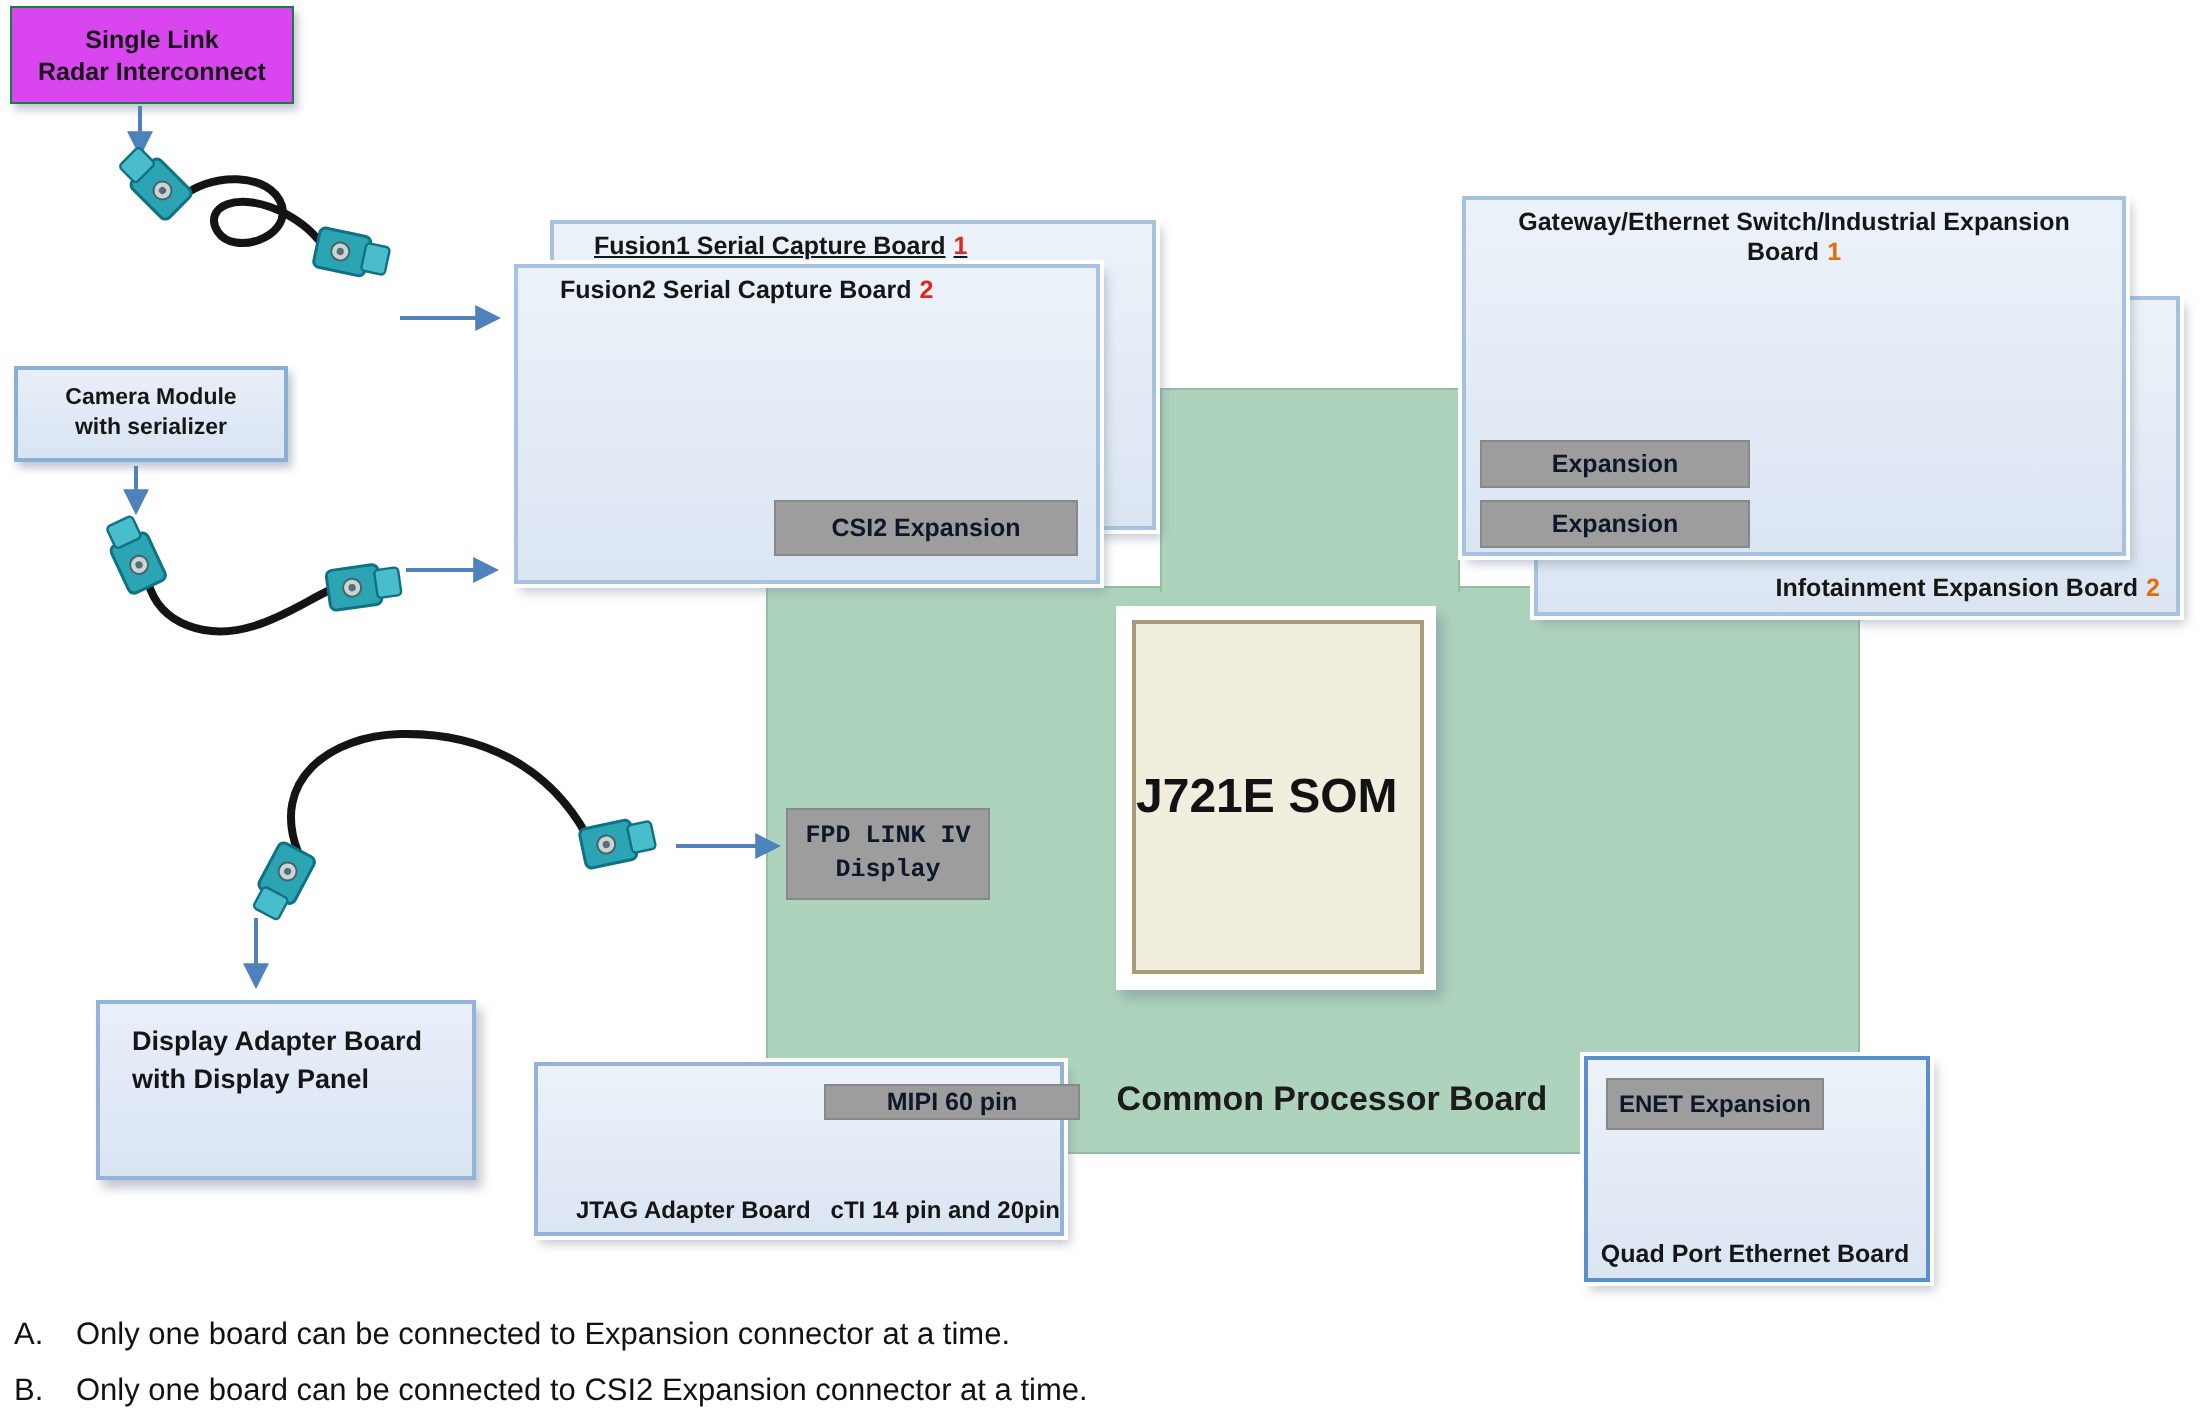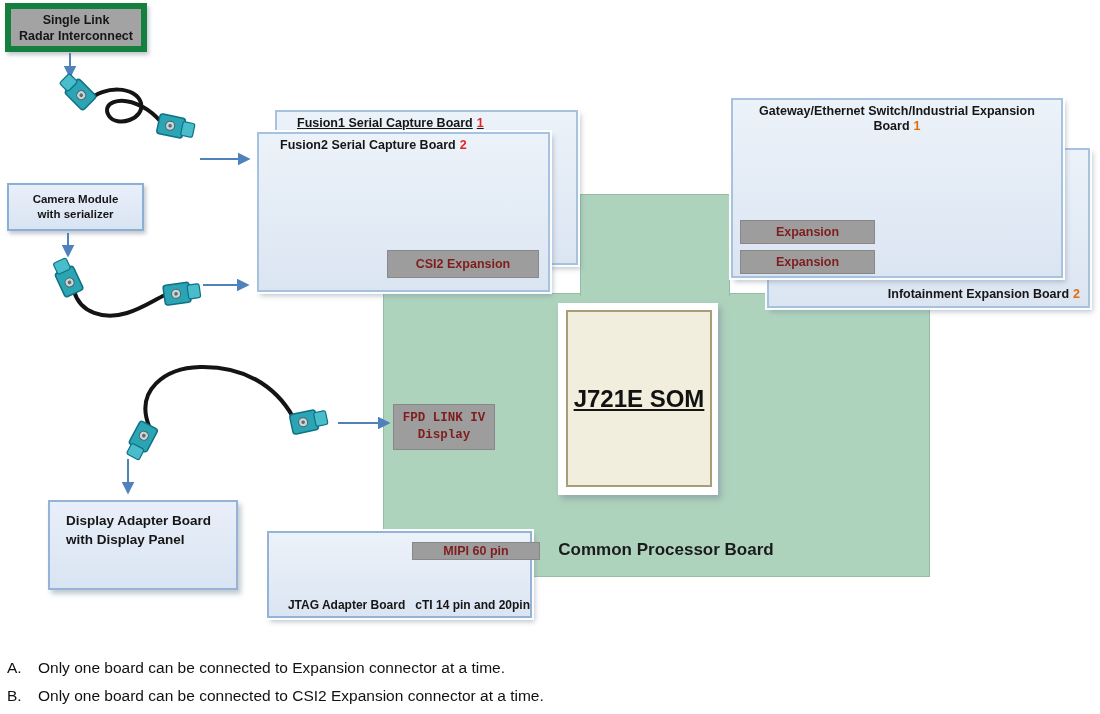--- a/index.html
+++ b/index.html
@@ -20,21 +20,21 @@
     background:linear-gradient(180deg,#ecf2f9 0%,#dbe5f2 100%);
     border:2px solid #a6c2df;outline:2px solid rgba(255,255,255,.95);
     box-shadow:3px 4px 5px rgba(120,132,150,.45);
     box-sizing:border-box;
   }
   .board .title{font-size:12.5px;font-weight:bold;line-height:15px;}
   
   .graybox{
     position:absolute;background:#9d9d9d;border:1px solid #888;
     display:flex;align-items:center;justify-content:center;
-    font-size:12.5px;font-weight:bold;color:#7f1d1d;box-sizing:border-box;
+    font-size:12.5px;font-weight:bold;color:#0f172a;box-sizing:border-box;
     text-align:center;line-height:1.35;
   }
   
   #fusion1{left:275px;top:110px;width:303px;height:155px;z-index:3;}
   #fusion1 .title{padding:4px 0 0 20px;text-decoration:underline;}
   #fusion2{left:257px;top:132px;width:293px;height:160px;z-index:4;}
   #fusion2 .title{padding:4px 0 0 21px;}
   #csi2-box{left:128px;top:116px;width:152px;height:28px;}
   #gateway{left:731px;top:98px;width:332px;height:180px;z-index:4;}
   #gateway .title{padding:4px 5px 0 5px;text-align:center;}
@@ -51,21 +51,21 @@
   #jtag-label{position:absolute;left:0;right:0;bottom:4px;text-align:right;
     font-size:12px;font-weight:bold;white-space:nowrap;}
   #jtag-label .gap{display:inline-block;width:10px;}
   #fpd-box{left:393px;top:404px;width:102px;height:46px;flex-direction:column;z-index:3;font-family:Liberation Mono, monospace;}
   
   .smallbox{
     position:absolute;display:flex;flex-direction:column;align-items:center;justify-content:center;
     font-size:12.5px;font-weight:bold;text-align:center;line-height:16px;box-sizing:border-box;
     box-shadow:2px 3px 4px rgba(120,132,150,.45);
   }
-  #radar-box{left:5px;top:3px;width:142px;height:49px;background:#a3a3a3;border:6px solid #15803d;}
+  #radar-box{left:5px;top:3px;width:142px;height:49px;background:#d946ef;border:1px solid #15803d;}
   #camera-box{left:7px;top:183px;width:137px;height:48px;font-size:11.5px;line-height:15px;
     background:linear-gradient(180deg,#e9effa,#d9e4f2);border:2px solid #8ab0d6;}
   #display-adapter{left:20px;top:500px;width:190px;height:90px;
     background:linear-gradient(180deg,#e9effa,#d9e4f2);border:2px solid #95b3d7;
     box-shadow:3px 4px 5px rgba(120,132,150,.45);position:absolute;box-sizing:border-box;margin-left:28px;}
   #display-adapter .txt{padding:9px 0 0 16px;font-size:13.5px;font-weight:bold;line-height:19px;}
   
   .num{margin-left:4px;}
   .num-red{color:#e3251f;}
   .num-orange{color:#e36c0a;}
@@ -85,21 +85,21 @@
     <div id="cpb-label">Common Processor Board</div>
   </div>
   <div id="green-tab" class="green"></div>
 
   <div id="fpd-box" class="graybox">
     <span>FPD LINK IV</span>
     <span>Display</span>
   </div>
 
   <div style="position:absolute;left:558px;top:303px;width:160px;height:192px;background:#fff;box-shadow:3px 4px 6px rgba(120,132,150,.5);z-index:3;">
-    <div style="position:absolute;left:8px;top:7px;right:6px;bottom:8px;background:#f2eedd;border:2px solid #a79e79;display:flex;align-items:center;justify-content:center;text-decoration:underline;">
+    <div style="position:absolute;left:8px;top:7px;right:6px;bottom:8px;background:#f2eedd;border:2px solid #a79e79;display:flex;align-items:center;">
       <span style="font-size:24px;font-weight:bold;color:#121212;">J721E SOM</span>
     </div>
   </div>
 
   <div id="fusion1" class="board">
     <div class="title">
       <span>Fusion1 Serial Capture Board</span><span class="num num-red">1</span>
     </div>
   </div>
   <div id="fusion2" class="board">
@@ -121,20 +121,26 @@
       <span>Gateway/Ethernet Switch/Industrial Expansion Board</span><span class="num num-orange">1</span>
     </div>
     <div id="gw-exp-top" class="graybox">
       <span>Expansion</span>
     </div>
     <div id="gw-exp-bottom" class="graybox">
       <span>Expansion</span>
     </div>
   </div>
 
+  <div id="quad" class="board">
+    <div id="enet-box" class="graybox">
+      <span>ENET Expansion</span>
+    </div>
+    <div id="quad-label">Quad Port Ethernet Board</div>
+  </div>
 
   <div id="jtag" class="board">
     <div id="mipi-box" class="graybox">
       <span>MIPI 60 pin</span>
     </div>
     <div id="jtag-label">
       <span>JTAG Adapter Board</span><span class="gap"></span><span>cTI 14 pin and 20pin</span>
     </div>
   </div>
 

